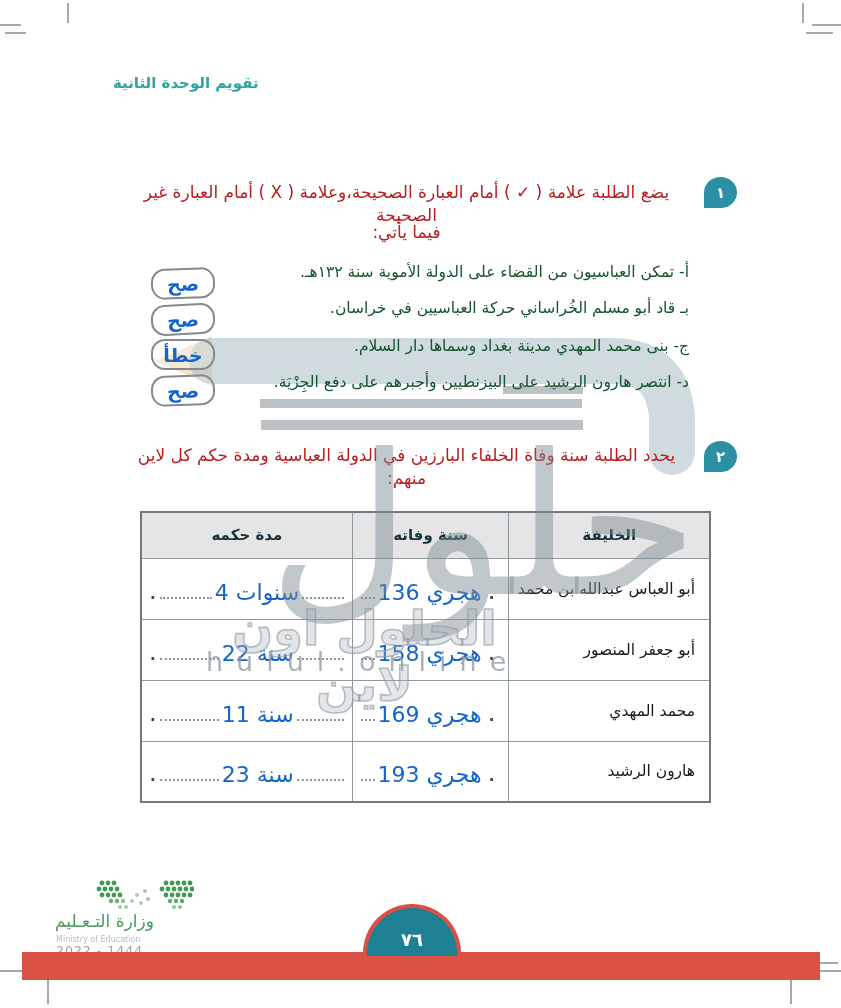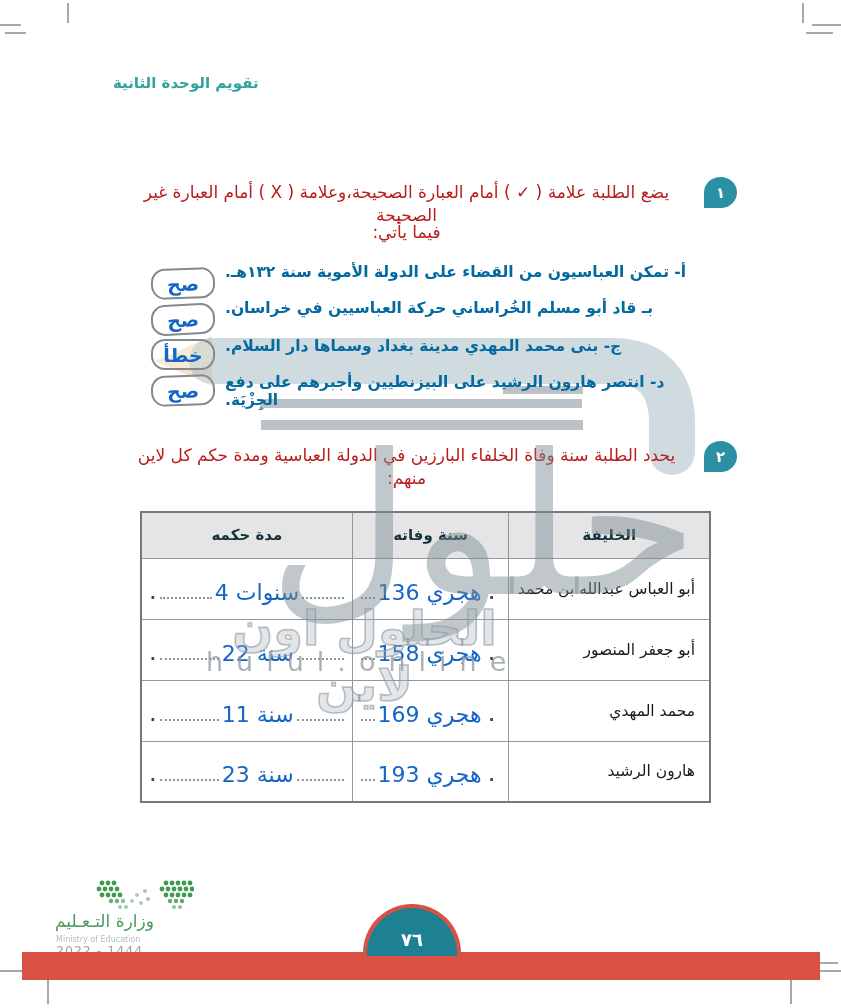--- a/index.html
+++ b/index.html
@@ -18,22 +18,22 @@
     color:#2FA3A0;direction:rtl;}
 
   
   .qbadge{position:absolute;width:33px;height:31px;background:#2B90A3;
     border-radius:50% 50% 50% 0;color:#fff;font-weight:bold;font-size:15px;
     display:flex;align-items:center;justify-content:center;}
 
   .qtext{position:absolute;right:146px;left:118px;direction:rtl;text-align:center;
     font-weight:normal;font-size:17px;color:#b91c1c;line-height:1.35;}
 
-  .statement{position:absolute;right:152px;left:225px;direction:rtl;text-align:left;
-    font-size:15.5px;font-weight:bold;color:#0369a1;}
+  .statement{position:absolute;right:152px;left:225px;direction:rtl;text-align:right;
+    font-size:15.5px;font-weight:normal;color:#14532d;}
 
   .stamp{position:absolute;left:151px;width:60px;height:27px;border:2px solid #828a90;
     border-radius:14px;display:flex;align-items:center;justify-content:center;
     color:#1565C8;font-weight:bold;font-size:19px;background:rgba(255,255,255,0.25);}
 
   
   #qtable{position:absolute;left:140px;top:511px;width:571px;border-collapse:collapse;
     direction:rtl;border:2px solid #6f7a83;}
   #qtable th,#qtable td{border:1px solid #8f99a0;}
   #qtable thead tr{height:46px;}

